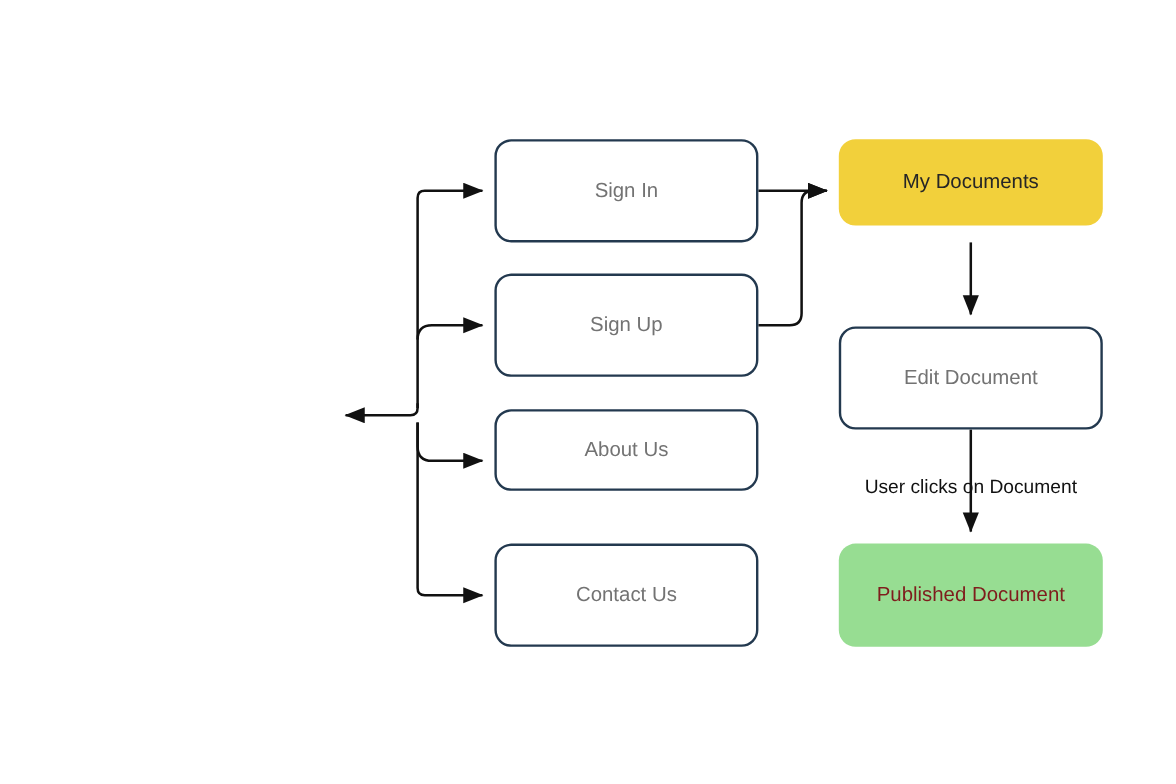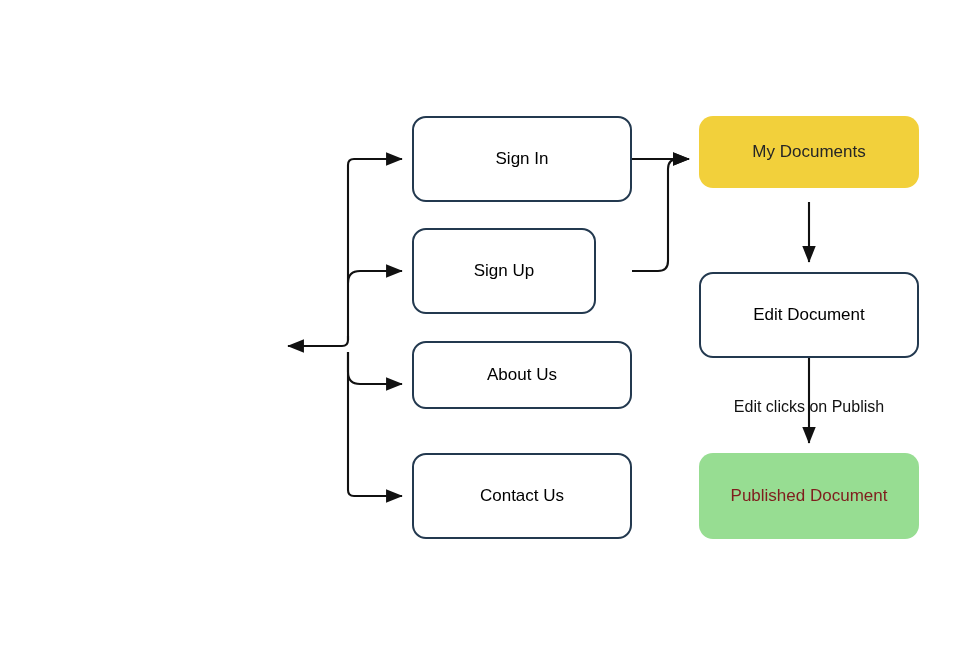--- a/index.html
+++ b/index.html
@@ -32,21 +32,21 @@
     display: flex;
     align-items: center;
     justify-content: center;
     text-align: center;
     border-radius: 14px;
     line-height: 1.2;
   }
   .node-outline {
     background: #ffffff;
     border: 2.5px solid #23394f;
-    color: #000000;
+    color: #737373;
     font-size: 17px;
     font-weight: 400;
   }
   .node-filled {
     border: none;
     font-size: 17px;
   }
   .node-home {
     background: #1b92de;
     color: #ffffff;
@@ -103,21 +103,21 @@
 
       <path d="M809,358 L809,443" marker-end="url(#arrowhead)"></path>
     </g>
   </svg>
 
 
   <div class="node node-outline" style="left:412px; top:116px; width:220px; height:86px;">
     <span>Sign In</span>
   </div>
 
-  <div class="node node-outline" style="left:412px; top:228px; width:184px; height:86px;">
+  <div class="node node-outline" style="left:412px; top:228px; width:220px; height:86px;">
     <span>Sign Up</span>
   </div>
 
   <div class="node node-outline" style="left:412px; top:341px; width:220px; height:68px;">
     <span>About Us</span>
   </div>
 
   <div class="node node-outline" style="left:412px; top:453px; width:220px; height:86px;">
     <span>Contact Us</span>
   </div>
@@ -128,16 +128,16 @@
 
   <div class="node node-outline" style="left:699px; top:272px; width:220px; height:86px;">
     <span>Edit Document</span>
   </div>
 
   <div class="node node-filled node-published" style="left:699px; top:453px; width:220px; height:86px;">
     <span>Published Document</span>
   </div>
 
   <div class="edge-label" style="left:809px; top:407px; transform:translate(-50%,-50%);">
-    <span>Edit clicks on Publish</span>
+    <span>User clicks on Document</span>
   </div>
 
 </div>
 
 </body></html>

